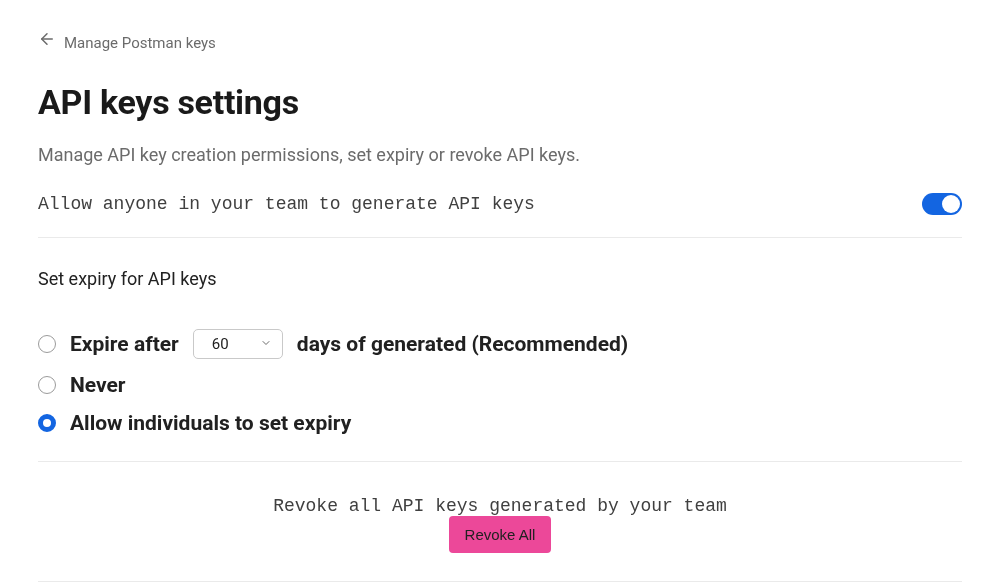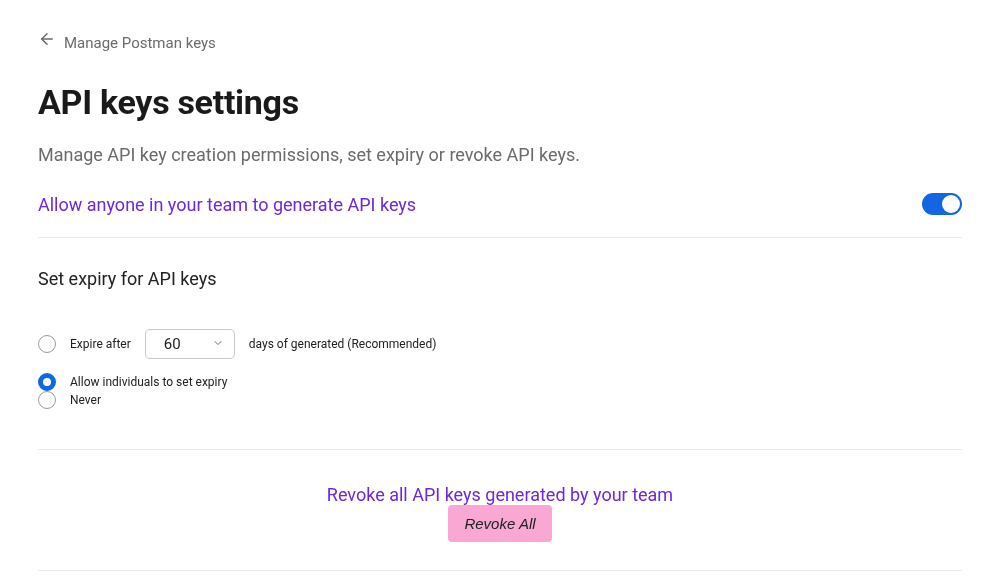--- a/index.html
+++ b/index.html
@@ -37,21 +37,22 @@
       display: flex;
       justify-content: space-between;
       align-items: center;
       padding: 4px 0 22px 0;
     }
     .section-row.border-bottom {
       border-bottom: 1px solid #eaeaea;
     }
     .section-label {
       font-size: 18px;
-      color: #6d28d9;
+      color: #404040;
+      font-family: Liberation Mono, monospace;
     }
 
     
     .toggle {
       position: relative;
       width: 40px;
       height: 22px;
       background: #1365e1;
       border-radius: 11px;
       cursor: pointer;
@@ -104,41 +105,40 @@
       border: 1px solid #c9c9c9;
       border-radius: 5px;
       padding: 5px 10px 5px 18px;
       min-width: 90px;
       cursor: pointer;
       font-size: 15px;
       color: #212121;
       gap: 15px;
     }
     .select-ctrl svg { margin-left: 14px; }
-    .inline-text { font-size: 12px; color: #212121; }
+    .inline-text { font-size: 21px; color: #212121; font-weight: bold; }
 
     
     .revoke-section {
       display: flex;
       justify-content: space-between;
       align-items: center;
       padding-top: 34px;
       padding-bottom: 28px;
       border-bottom: 1px solid #eaeaea;
       flex-direction: column;
     }
     .revoke-btn {
-      background: #f9a8d4;
+      background: #ec4899;
       border: none;
       border-radius: 4px;
       padding: 10px 16px;
       font-size: 15px;
       color: #212121;
       cursor: pointer;
-      font-style: italic;
     }
   </style>
 </head>
 <body>
 
 
 
 
 <div class="breadcrumb">
   <span>
@@ -173,29 +173,29 @@
       <span>60</span>
       <span>
         <svg width="12" height="12" viewBox="0 0 24 24" fill="none" stroke="#6b6b6b" stroke-width="2" stroke-linecap="round" stroke-linejoin="round">
           <polyline points="6 9 12 15 18 9"></polyline>
         </svg>
       </span>
     </div>
     <span class="inline-text">days of generated (Recommended)</span>
   </div>
 
+  <div class="radio-row">
+    <div class="radio"></div>
+    <span class="inline-text">Never</span>
+  </div>
+
   <div class="radio-row" style="margin-bottom:0;">
     <div class="radio selected"></div>
     <span class="inline-text">Allow individuals to set expiry</span>
   </div>
-
-  <div class="radio-row">
-    <div class="radio"></div>
-    <span class="inline-text">Never</span>
-  </div>
 </div>
 
 
 <div class="revoke-section">
   <div class="section-label">Revoke all API keys generated by your team</div>
   <button class="revoke-btn">Revoke All</button>
 </div>
 
 
 

